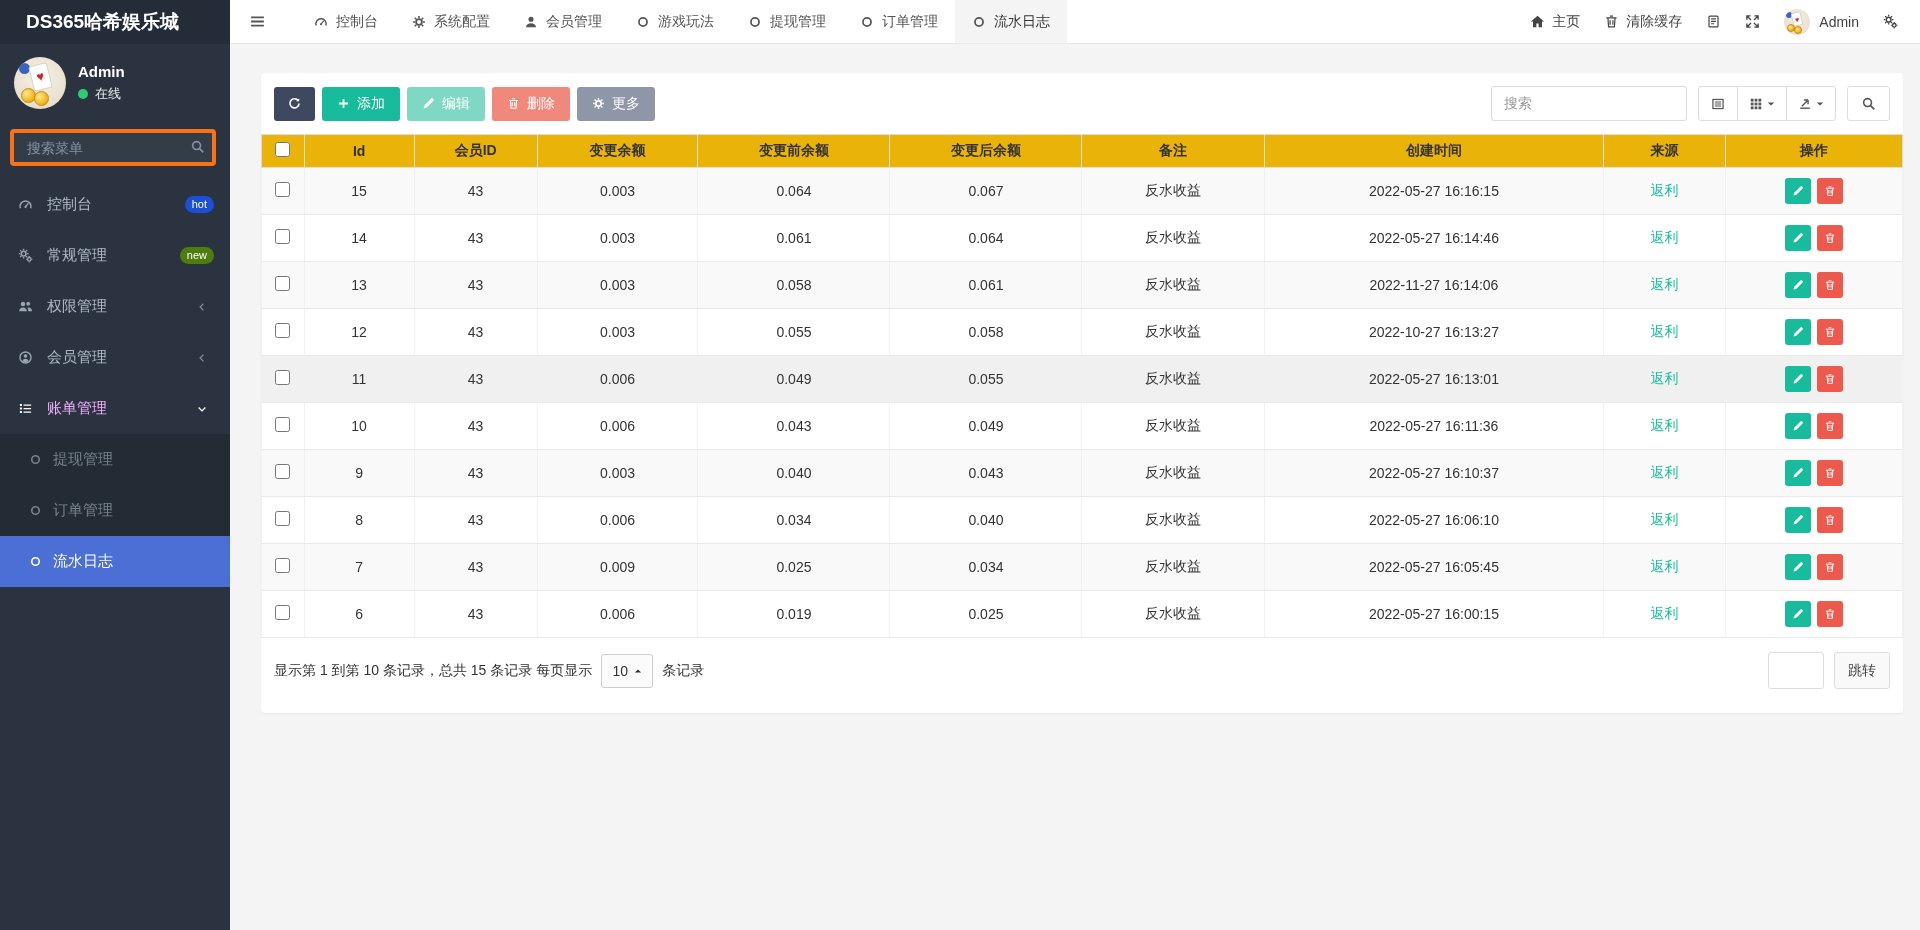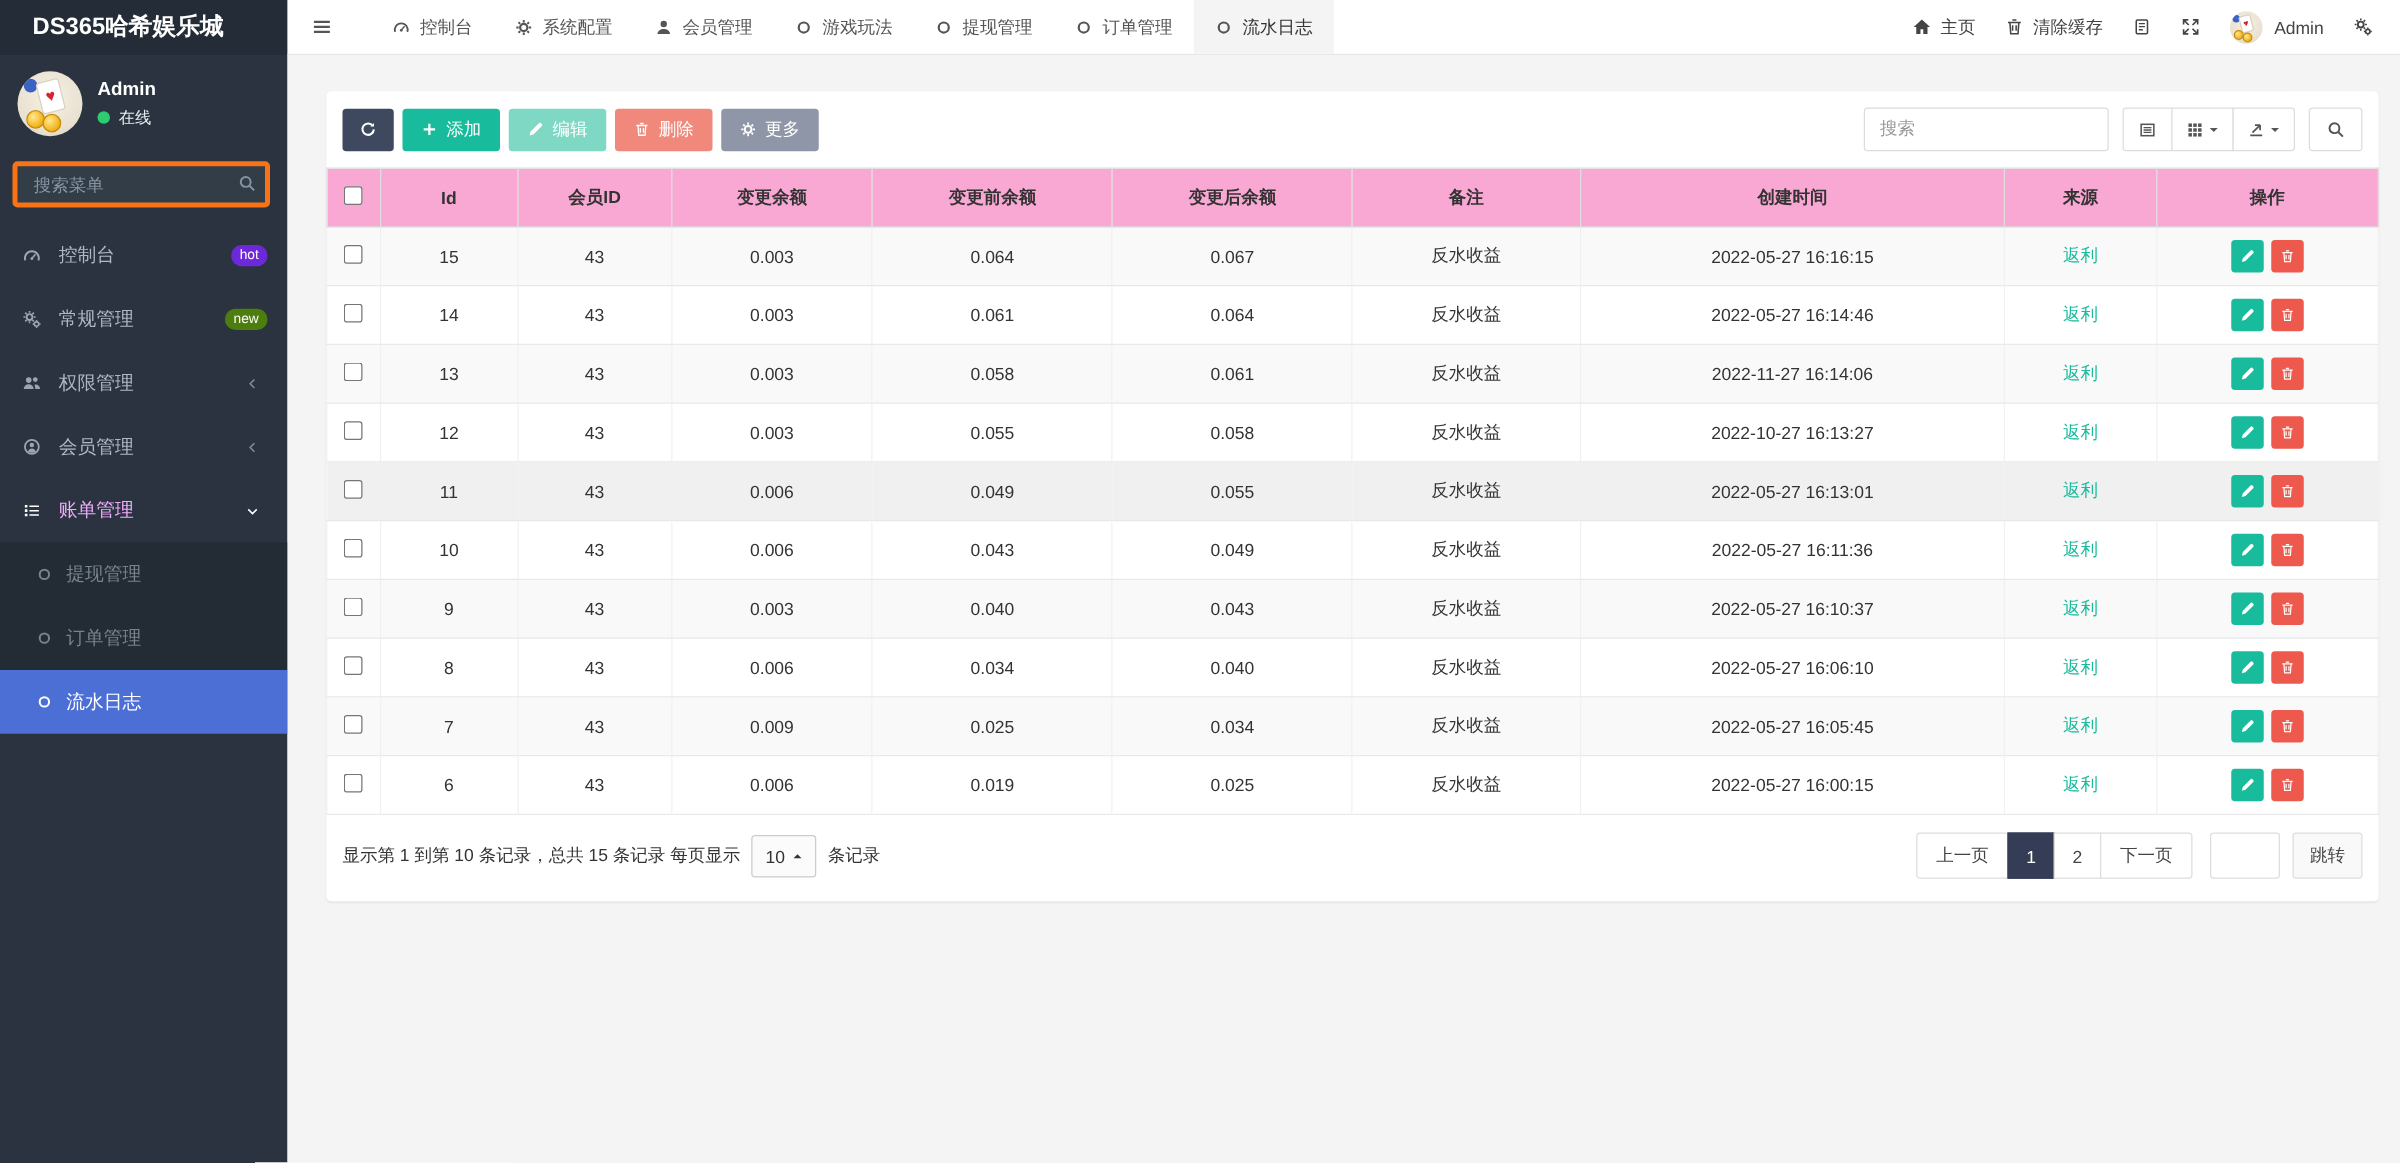--- a/index.html
+++ b/index.html
@@ -75,21 +75,21 @@
   .btn-group { display:flex; margin-left:11px; }
   .gbtn { width:40px; height:35px; background:#fff; border:1px solid #ddd; display:inline-flex; align-items:center; justify-content:center; gap:4px; color:#555; cursor:pointer; margin-left:-1px; font-size:14px; }
   .btn-group .gbtn:first-child { border-radius:3px 0 0 3px; margin-left:0; }
   .btn-group .gbtn:last-child { border-radius:0 3px 3px 0; }
   .gbtn.w { width:50px; }
   .gbtn .caret { font-size:8px; }
   .gbtn-search { width:43px; height:35px; margin-left:11px; border:1px solid #ddd; border-radius:3px; background:#fff; display:inline-flex; align-items:center; justify-content:center; color:#555; cursor:pointer; font-size:15px; }
 
   
   table { width:100%; border-collapse:collapse; table-layout:fixed; }
-  th { height:47px; font-weight:bold; font-size:14px; color:#333; border:1px solid #ddd; border-left:1px solid #eee; background:#f9a8d4; }
+  th { height:33px; font-weight:bold; font-size:14px; color:#333; border:1px solid #ddd; border-left:1px solid #eee; background:#eab308; }
   thead th:first-child { border-left:1px solid #ddd; }
   td { height:47px; text-align:center; font-size:14px; color:#333; border-top:1px solid #e9e9e9; border-bottom:1px solid #e9e9e9; border-left:1px solid #f1f1f1; border-right:1px solid #f1f1f1; }
   tbody tr:nth-child(odd) td { background:#f9f9f9; }
   tbody tr.hl td { background:#f0f0f0; }
   input[type="checkbox"] { width:15px; height:15px; cursor:pointer; }
   .src { color:#18bc9c; cursor:pointer; text-decoration:none; }
   .abtn { width:26px; height:26px; border-radius:3px; display:inline-flex; align-items:center; justify-content:center; color:#fff; cursor:pointer; margin:0 3px; font-size:12px; }
   .abtn.edit { background:#18bc9c; }
   .abtn.del { background:#ed594c; }
 
@@ -147,21 +147,21 @@
     <nav class="side-menu" id="side-menu">
         <div class="side-item">
           <span class="ic">
             <svg viewBox="0 0 16 16">
               <path d="M2.4 12a5.9 5.9 0 1 1 11.2 0" fill="none" stroke="currentColor" stroke-width="1.7"></path>
               <path d="M8 10.4l3-3.6" stroke="currentColor" stroke-width="1.4"></path>
               <circle cx="8" cy="10.6" r="1.2" fill="currentColor"></circle>
             </svg>
           </span>
           <span>控制台</span>
-          <span class="badge" style="background:#6d28d9">hot</span>
+          <span class="badge" style="background:#1d4ed8">hot</span>
         </div>
         <div class="side-item">
           <span class="ic">
             <svg viewBox="0 0 16 16">
               <g stroke="currentColor" stroke-width="1.4">
                 <path d="M6 .8v1.6M6 9.6v1.6M.8 6h1.6M9.6 6h1.6M2.3 2.3l1.2 1.2M8.5 8.5l1.2 1.2M9.7 2.3L8.5 3.5M3.5 8.5L2.3 9.7"></path>
               </g>
               <circle cx="6" cy="6" r="2.5" fill="none" stroke="currentColor" stroke-width="1.6"></circle>
               <g stroke="currentColor" stroke-width="1.2">
                 <path d="M12 8.6v1.2M12 14.2v1.2M8.6 12h1.2M14.2 12h1.2"></path>
@@ -756,26 +756,20 @@
               <span>10</span>
               <span class="caret ic" id="ic-caret-up">
                   <svg viewBox="0 0 8 8">
                     <path d="M0.8 5.6l3.2-3.2 3.2 3.2z" fill="currentColor"></path>
                   </svg>
                 </span>
             </span>
             <span>条记录</span>
           </div>
           <div class="tf-right">
-            <div class="pager" id="pager">
-                <span class="pg">上一页</span>
-                <span class="pg num active">1</span>
-                <span class="pg num">2</span>
-                <span class="pg">下一页</span>
-              </div>
             <input class="jump-input" style="">
             <button class="jump-btn">跳转</button>
           </div>
         </div>
 
       </div>
     </div>
   </div>
 </div>
 

